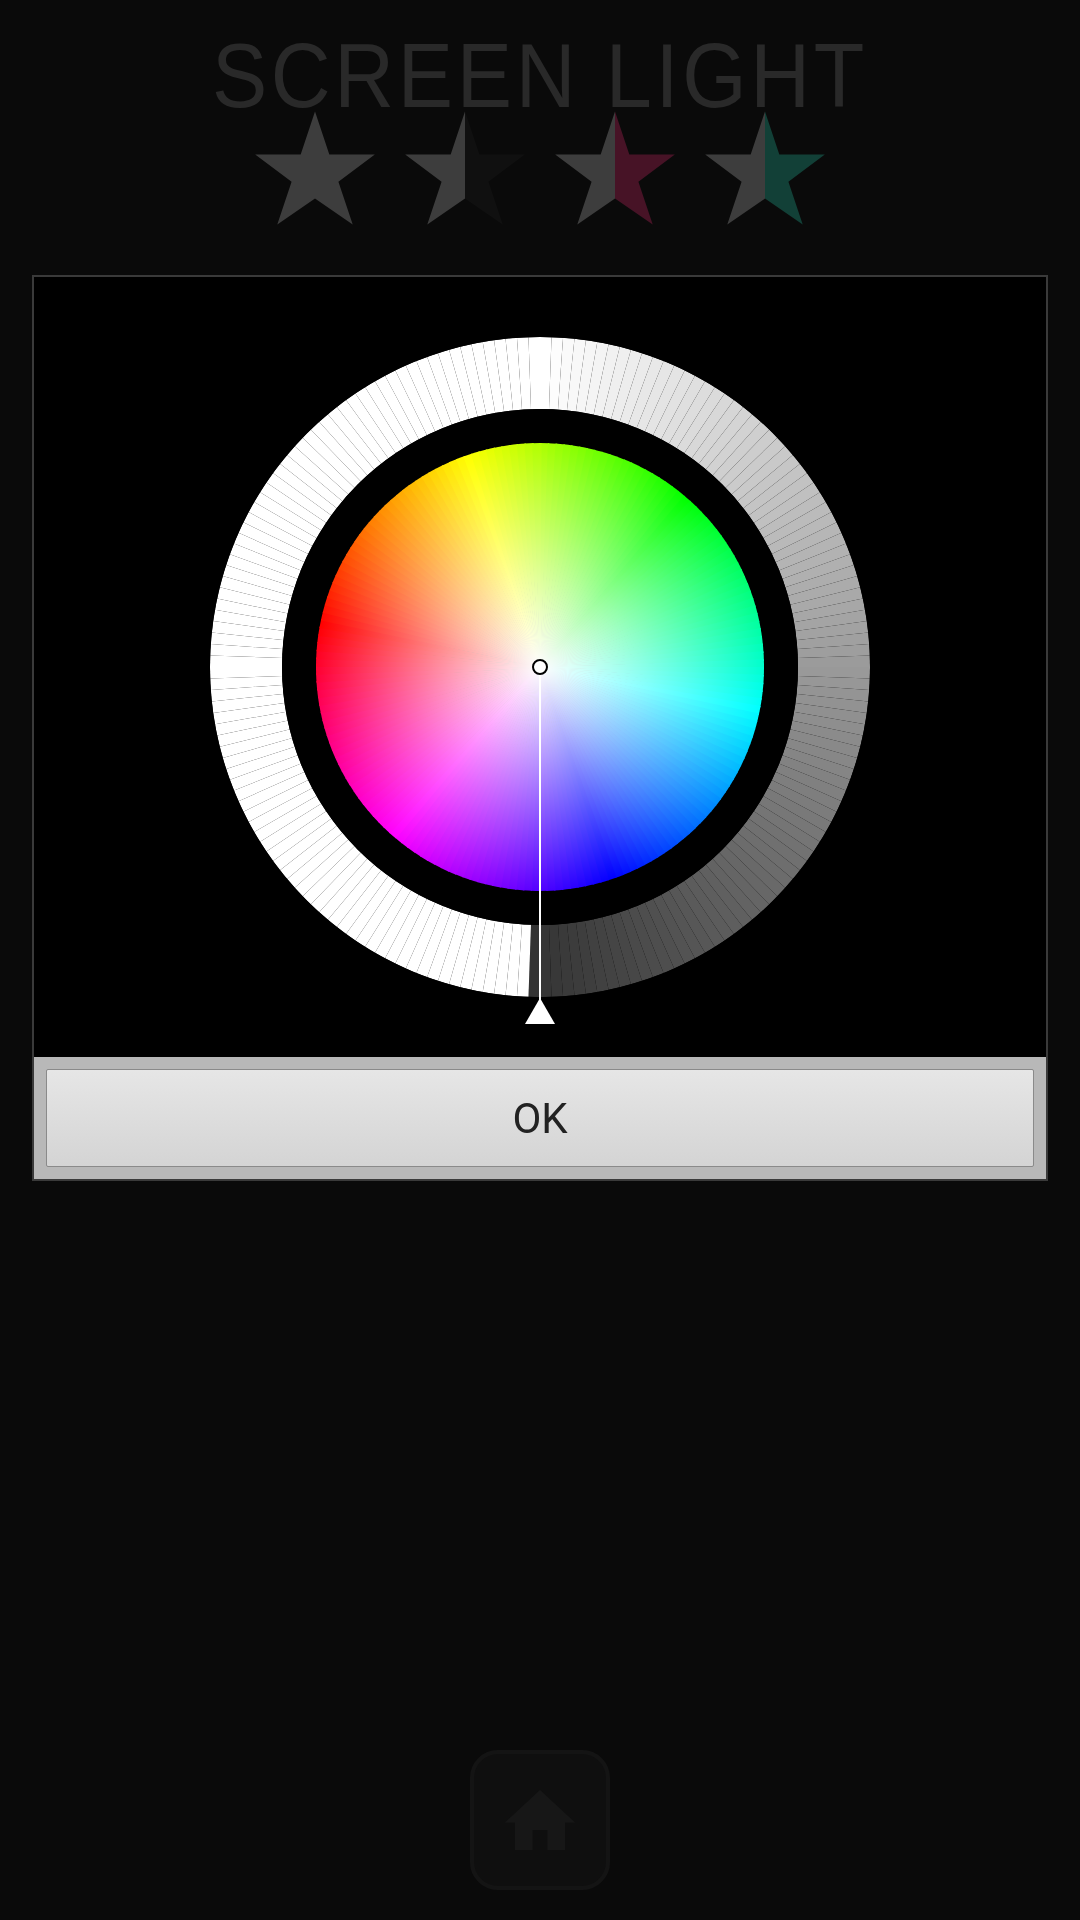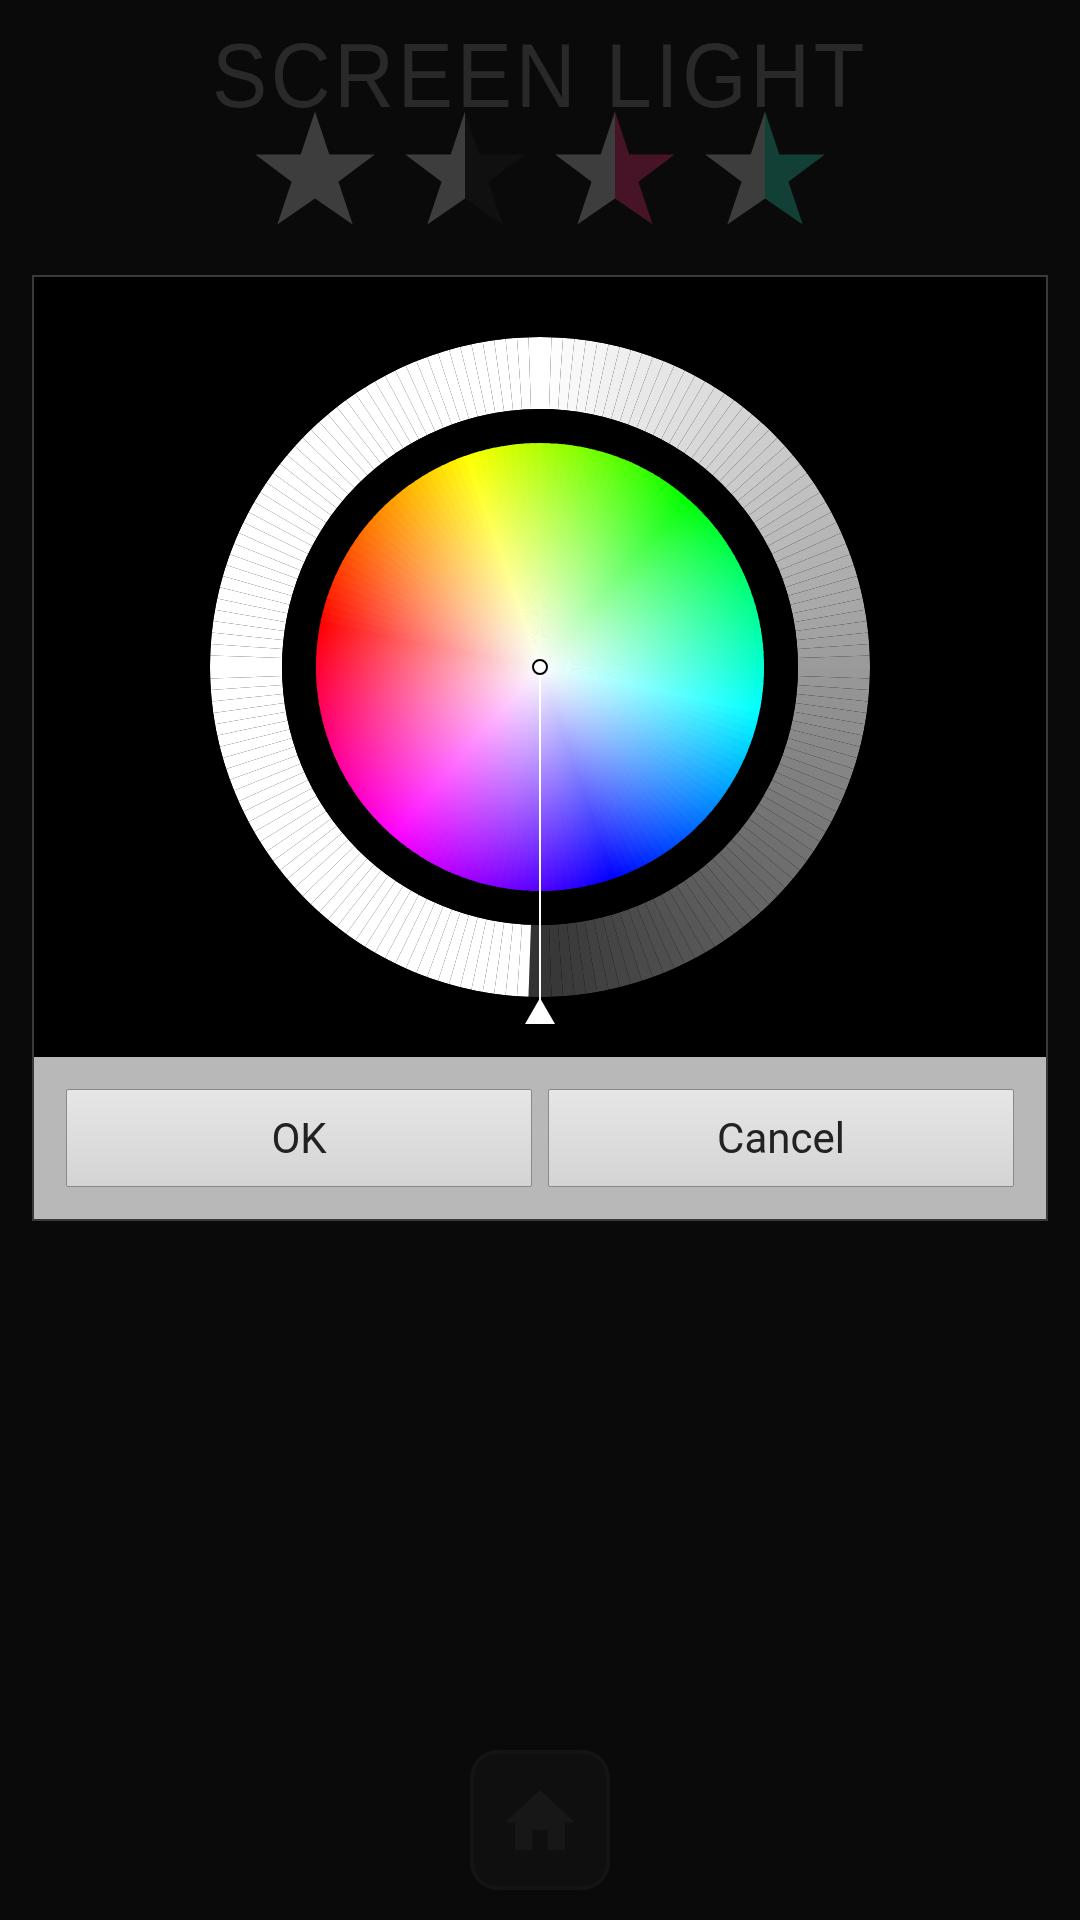--- a/index.html
+++ b/index.html
@@ -116,21 +116,21 @@
     width: 16px;
     height: 16px;
     border: 2px solid #000;
     border-radius: 50%;
     background: #fff;
     transform: translate(-50%, -50%);
   }
 
   .button-bar {
     background: #b8b8b8;
-    padding: 32px;
+    padding: 12px;
     display: flex;
     gap: 16px;
   }
   .dlg-btn {
     flex: 1;
     height: 98px;
     background: linear-gradient(#e6e6e6, #d4d4d4);
     border: 1px solid #8a8a8a;
     font-size: 42px;
     color: #222;
@@ -609,15 +609,14 @@
     </svg>
 
     <div class="value-pointer"></div>
 
     <div class="hs-marker" style="left: 506px; top: 390px;"></div>
 
   </div>
 
   <div class="button-bar">
     <div class="dlg-btn">OK</div>
-    <div class="dlg-btn">Cancel</div>
   </div>
 </div>
 
 </body></html>

